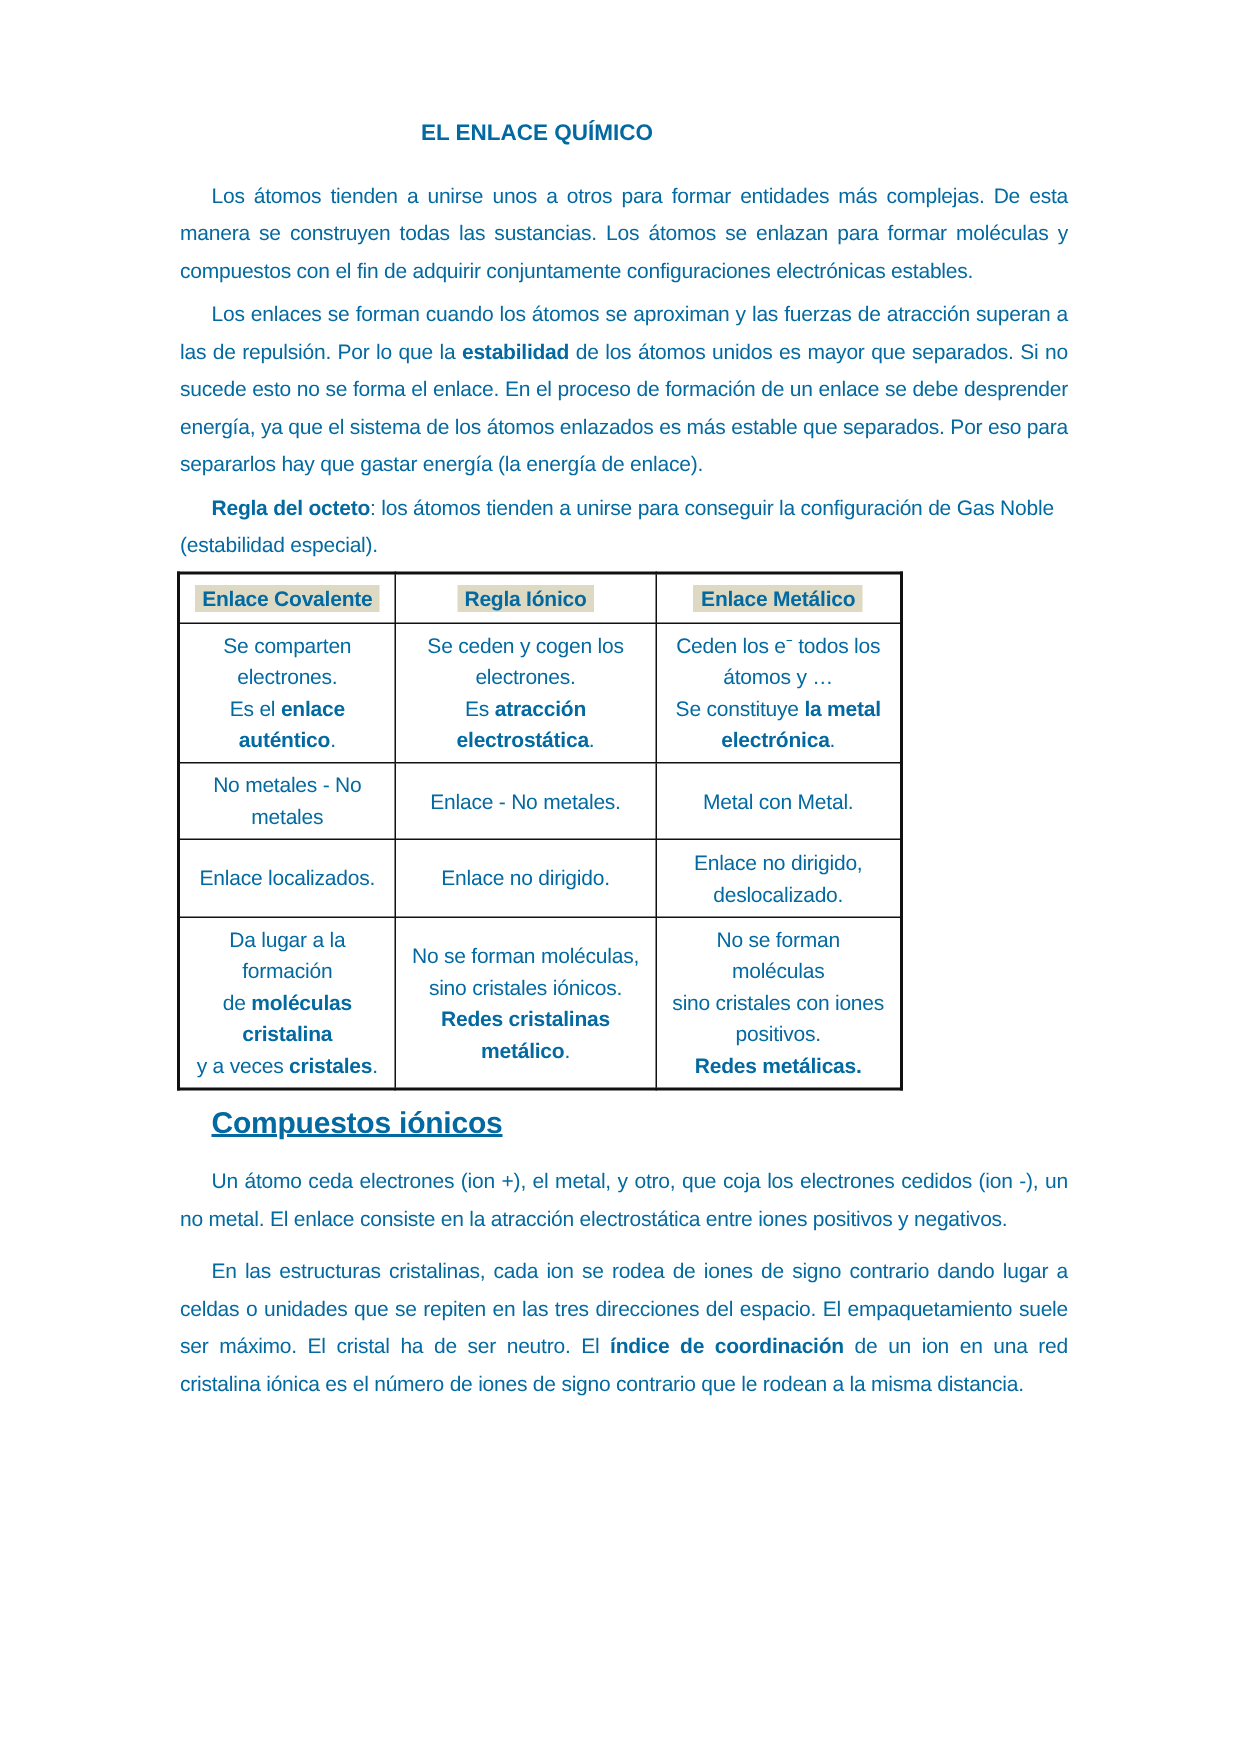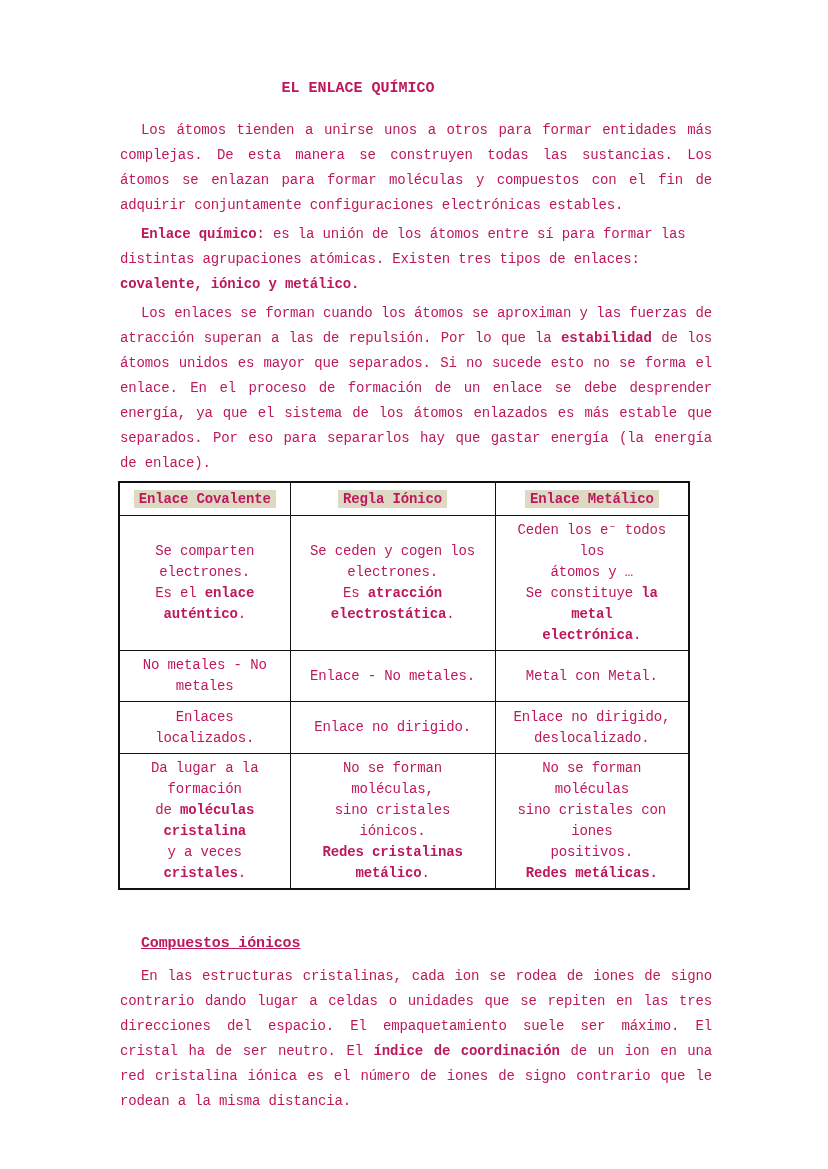--- a/index.html
+++ b/index.html
@@ -3,22 +3,22 @@
 <meta charset="utf-8">
 <style>
   html,body { margin:0; padding:0; background:#e9e9e9; }
   .page {
     position: relative;
     width: 828px;
     height: 1169px;
     margin: 0 auto;
     background: #ffffff;
     overflow: hidden;
-    font-family: Liberation Mono, monospace;
-    color: #be185d;
+    font-family: Liberation Sans, sans-serif;
+    color: #0369a1;
   }
   .content {
     padding: 80px 116px 0 120px; 
     width: 592px;
   }
   .title {
     margin: 0;
     font-size: 15px;
     font-weight: 700;
     line-height: 18px;
@@ -30,21 +30,21 @@
     margin: 4px 0 0 0;
     font-size: 14px;
     line-height: 25px;
     text-indent: 21px;
     letter-spacing: -0.15px;
   }
   .para.first { margin-top: 20px; }
   .para.justify { text-align: justify; }
   .bond-table {
     margin: 5px 0 0 -2px;
-    width: 572px;
+    width: 484px;
     border-collapse: collapse;
     table-layout: fixed;
     border: 2px solid #111;
   }
   .bond-table col.c1 { width: 30%; }
   .bond-table col.c2 { width: 36%; }
   .bond-table col.c3 { width: 34%; }
   .bond-table th, .bond-table td {
     border: 1.5px solid #111;
     text-align: center;
@@ -57,43 +57,43 @@
   .bond-table th { height: 24px; font-weight: 700; }
   .bond-table tr.r1 td { height: 82px; }
   .bond-table tr.r2 td { height: 42px; }
   .bond-table tr.r3 td { height: 43px; }
   .bond-table tr.r4 td { height: 82px; }
   .hl {
     background: #ddd9c3;
     padding: 1px 5px;
   }
   .section-heading {
-    margin: 44px 0 0 21px;
-    font-size: 15px;
+    margin: 12px 0 0 21px;
+    font-size: 20px;
     font-weight: 700;
     line-height: 20px;
     text-decoration: underline;
     letter-spacing: -0.15px;
   }
   .para.p5 { margin-top: 16px; }
   .para.p6 { margin-top: 6px; }
   .para.p7 { margin-top: 10px; }
   b { font-weight: 700; }
 </style>
 </head>
 <body>
 
 <div class="page">
   <div class="content">
 
     <h1 class="title">EL ENLACE QUÍMICO</h1>
 
     <p class="para first justify">Los átomos tienden a unirse unos a otros para formar entidades más complejas. De esta manera se construyen todas las sustancias. Los átomos se enlazan para formar moléculas y compuestos con el fin de adquirir conjuntamente configuraciones electrónicas estables.</p>
-    <p class="para"><b>Enlace químico</b>: es la unión de los átomos entre sí para formar las distintas agrupaciones atómicas. Existen tres tipos de enlaces: <b>covalente, iónico y metálico.</b></p>
     <p class="para justify">Los enlaces se forman cuando los átomos se aproximan y las fuerzas de atracción superan a las de repulsión. Por lo que la <b>estabilidad</b> de los átomos unidos es mayor que separados. Si no sucede esto no se forma el enlace. En el proceso de formación de un enlace se debe desprender energía, ya que el sistema de los átomos enlazados es más estable que separados. Por eso para separarlos hay que gastar energía (la energía de enlace).</p>
+    <p class="para"><b>Regla del octeto</b>: los átomos tienden a unirse para conseguir la configuración de Gas Noble (estabilidad especial).</p>
 
     <table class="bond-table">
       <colgroup>
           <col class="c1">
           <col class="c2">
           <col class="c3">
         </colgroup>
       <thead>
         <tr>
           <th><span class="hl">Enlace Covalente</span></th>
@@ -106,30 +106,31 @@
           <td>Se comparten<br>electrones.<br>Es el <b>enlace auténtico</b>.</td>
           <td>Se ceden y cogen los<br>electrones.<br>Es <b>atracción electrostática</b>.</td>
           <td>Ceden los e⁻ todos los<br>átomos y …<br>Se constituye <b>la metal</b><br><b>electrónica</b>.</td>
         </tr>
         <tr class="r2">
           <td>No metales - No<br>metales</td>
           <td>Enlace - No metales.</td>
           <td>Metal con Metal.</td>
         </tr>
         <tr class="r3">
-          <td>Enlaces localizados.</td>
+          <td>Enlace localizados.</td>
           <td>Enlace no dirigido.</td>
           <td>Enlace no dirigido,<br>deslocalizado.</td>
         </tr>
         <tr class="r4">
           <td>Da lugar a la formación<br>de <b>moléculas cristalina</b><br>y a  veces <b>cristales</b>.</td>
           <td>No se forman moléculas,<br>sino  cristales iónicos.<br><b>Redes cristalinas metálico</b>.</td>
           <td>No se forman moléculas<br>sino cristales con iones<br>positivos.<br><b>Redes metálicas.</b></td>
         </tr>
       </tbody>
     </table>
 
     <h2 class="section-heading">Compuestos iónicos</h2>
 
+    <p class="para p5 justify">Un átomo ceda electrones (ion +), el metal, y otro, que coja los electrones cedidos (ion -),  un no metal. El enlace consiste en la atracción electrostática entre iones positivos y negativos.</p>
     <p class="para p7 justify">En las estructuras cristalinas, cada ion se rodea de iones de signo contrario dando lugar a celdas o unidades que se repiten en las tres direcciones del espacio. El empaquetamiento  suele ser máximo. El cristal ha de ser neutro. El <b>índice de coordinación</b> de un ion en una red  cristalina iónica es el número de iones de signo contrario que le rodean a la misma distancia.</p>
 
   </div>
 </div>
 
 </body></html>

